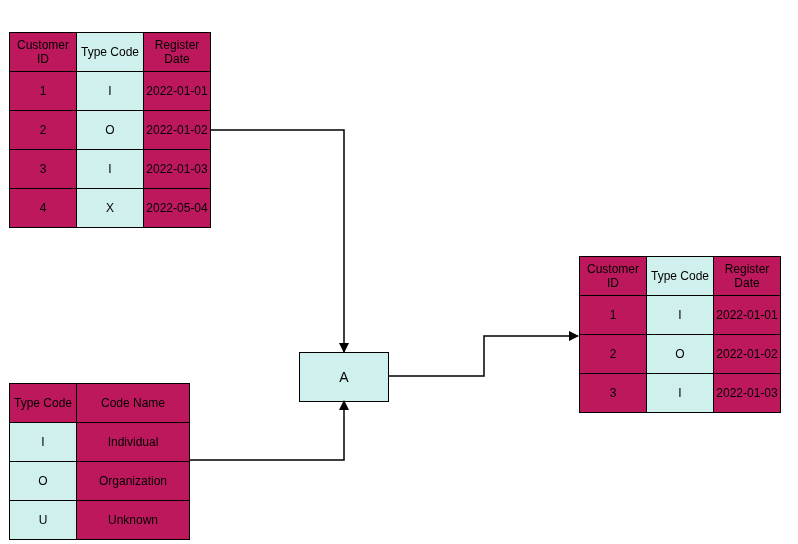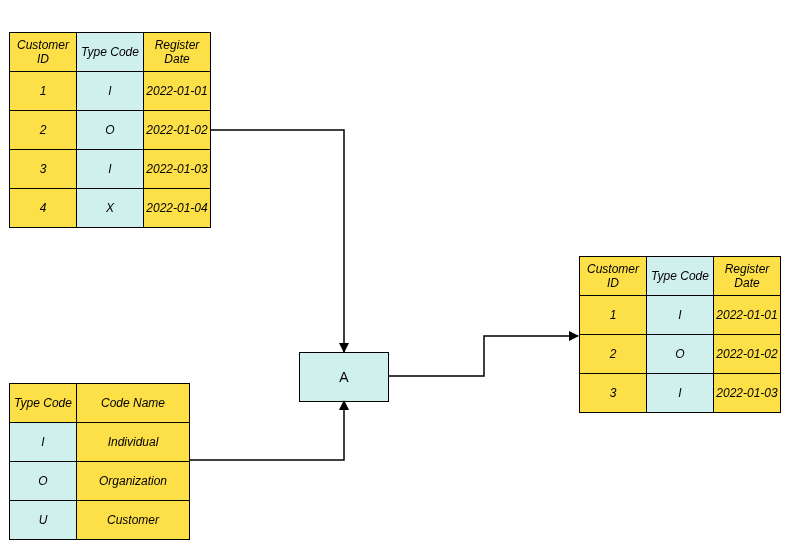--- a/index.html
+++ b/index.html
@@ -9,22 +9,21 @@
     height: 544px;
     position: relative;
     font-family: Arial, sans-serif;
     font-size: 12px;
     background: #fff;
     color: #000;
   }
   table {
     position: absolute;
     border-collapse: collapse;
-    background: #fde047;
-    font-style: italic;
+    background: #be185d;
   }
   th, td {
     border: 1px solid #000;
     text-align: center;
     vertical-align: middle;
     padding: 0;
     font-weight: normal;
   }
   .hl {
     background: #d0f0ee;
@@ -66,42 +65,42 @@
     <td>2022-01-02</td>
   </tr>
   <tr>
     <td style="height:38px;">3</td>
     <td class="hl">I</td>
     <td>2022-01-03</td>
   </tr>
   <tr>
     <td style="height:38px;">4</td>
     <td class="hl">X</td>
-    <td>2022-01-04</td>
+    <td>2022-05-04</td>
   </tr>
 </tbody>
   </table>
 
 <table style="left:9px; top:383px;">
   <tbody>
       <tr>
     <th style="width:66px; height:38px;">Type Code</th>
     <th style="width:112px;">Code Name</th>
   </tr>
   <tr>
     <td class="hl" style="height:38px;">I</td>
     <td>Individual</td>
   </tr>
   <tr>
     <td class="hl" style="height:38px;">O</td>
     <td>Organization</td>
   </tr>
   <tr>
     <td class="hl" style="height:38px;">U</td>
-    <td>Customer</td>
+    <td>Unknown</td>
   </tr>
 </tbody>
   </table>
 
 <div class="box-a" style="left:299px; top:352px; width:88px; height:48px;">
   <span>A</span>
 </div>
 
 <table style="left:579px; top:256px;">
   <tbody>

